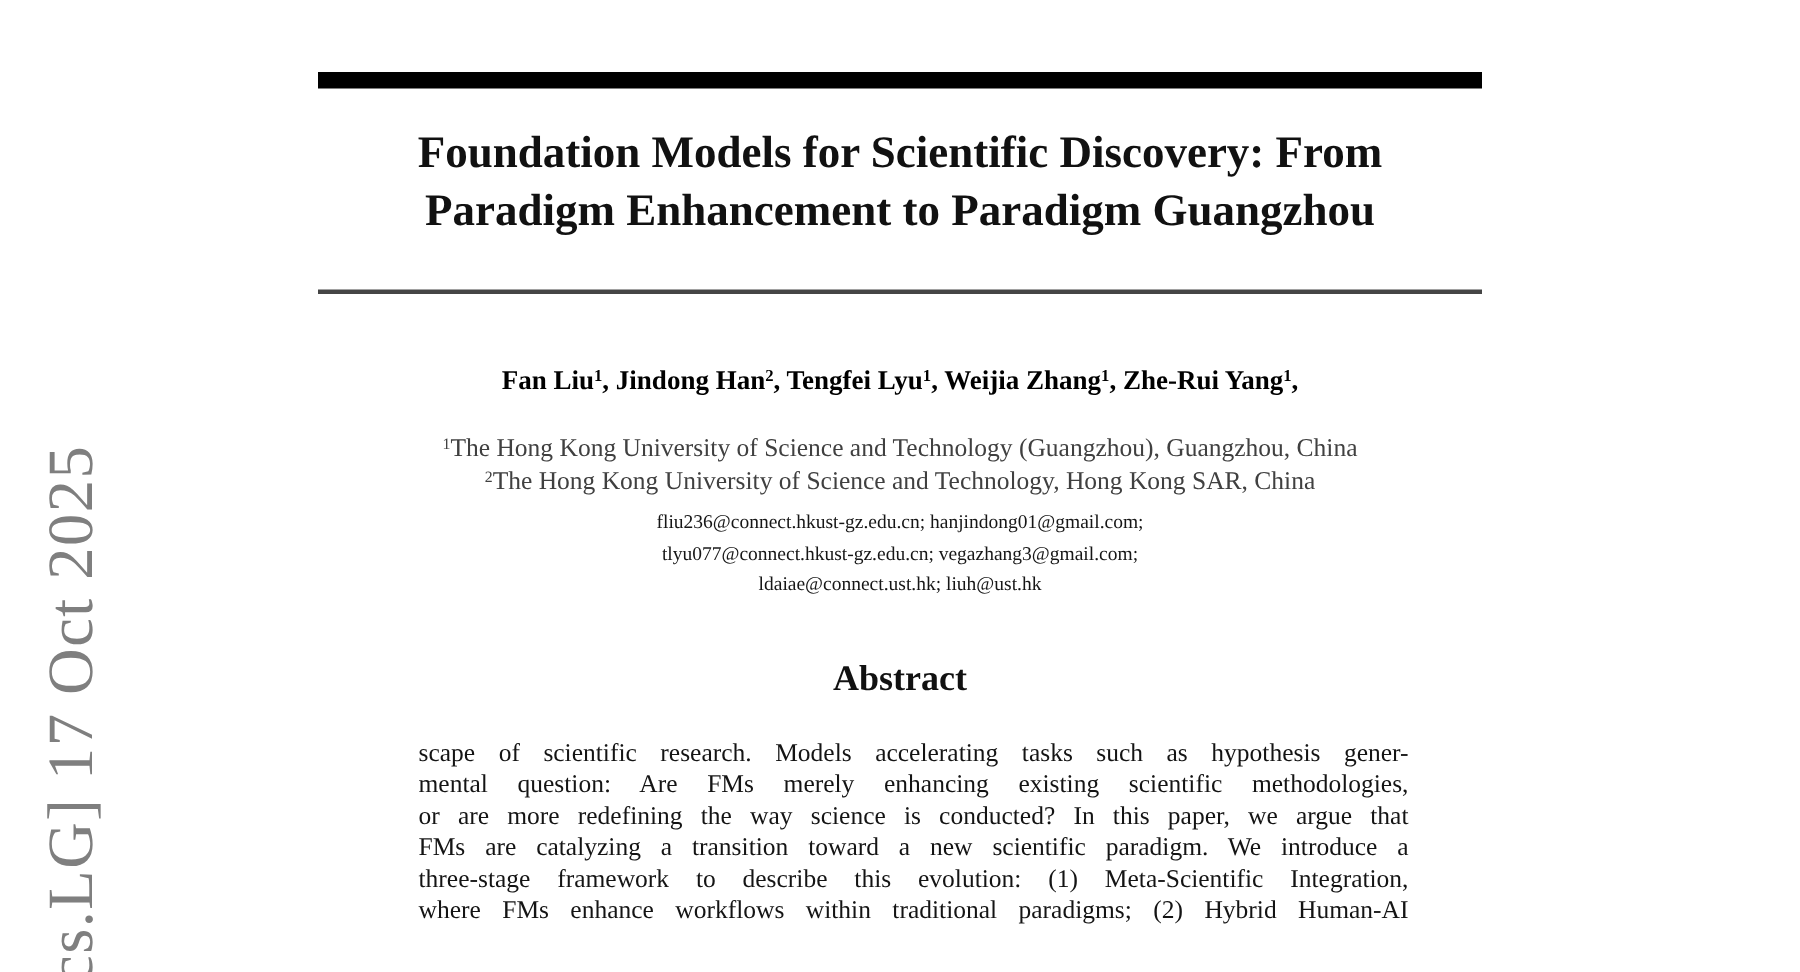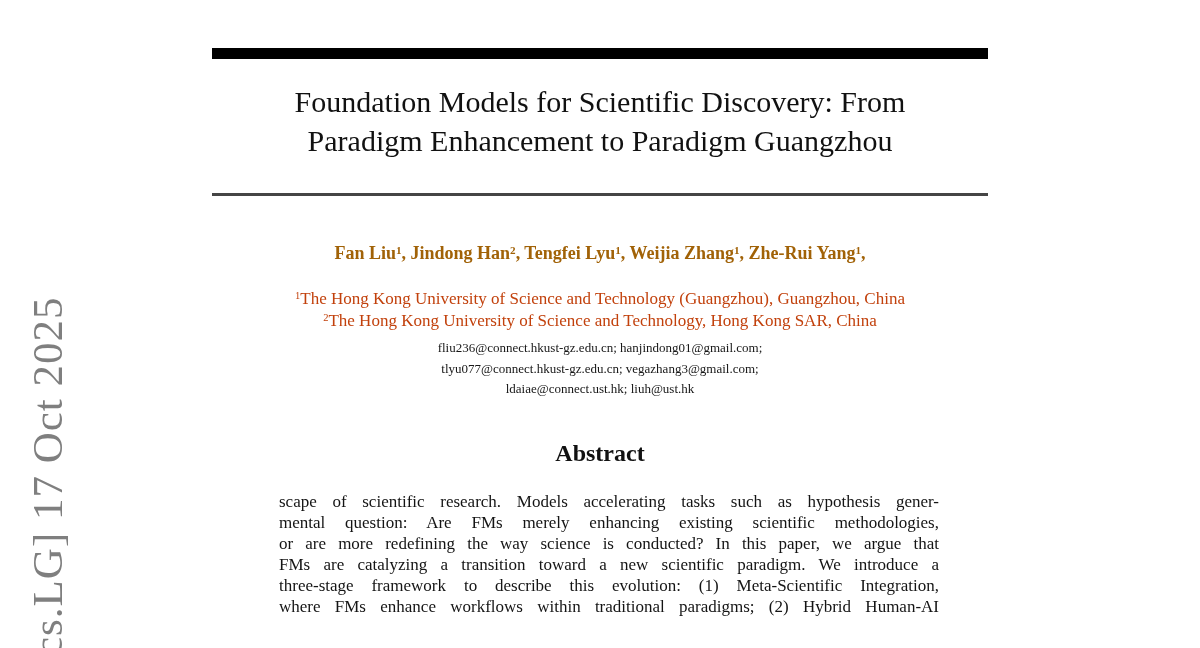--- a/index.html
+++ b/index.html
@@ -41,44 +41,44 @@
     left: 212px; top: 193px;
     width: 776px; height: 3px;
     background: #454545;
   }
 
   .title {
     position: absolute;
     left: 192px; top: 82px;
     width: 816px;
     text-align: center;
-    font-weight: normal;
+    font-weight: bold;
     font-size: 30px;
     line-height: 39px;
     color: #111111;
   }
 
   .authors {
     position: absolute;
     left: 150px; top: 243px;
     width: 900px;
     text-align: center;
     font-weight: bold;
     font-size: 18px;
     line-height: 21.5px;
-    color: #a16207;
+    color: #000000;
   }
   .affiliations {
     position: absolute;
     left: 120px; top: 288px;
     width: 960px;
     text-align: center;
     font-size: 17px;
     line-height: 21.5px;
-    color: #c2410c;
+    color: #404040;
   }
   sup {
     font-size: 62%;
     line-height: 0;
     vertical-align: baseline;
     position: relative;
     top: -0.45em;
   }
 
   .emails {

